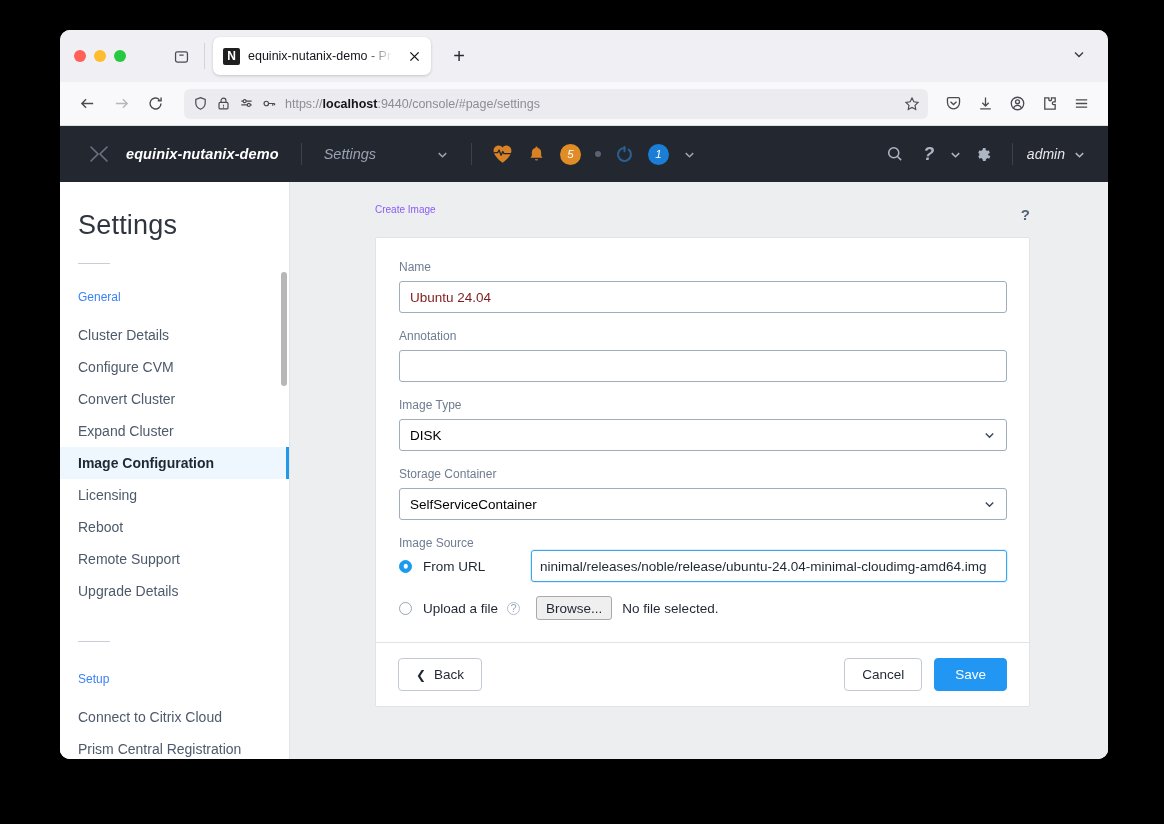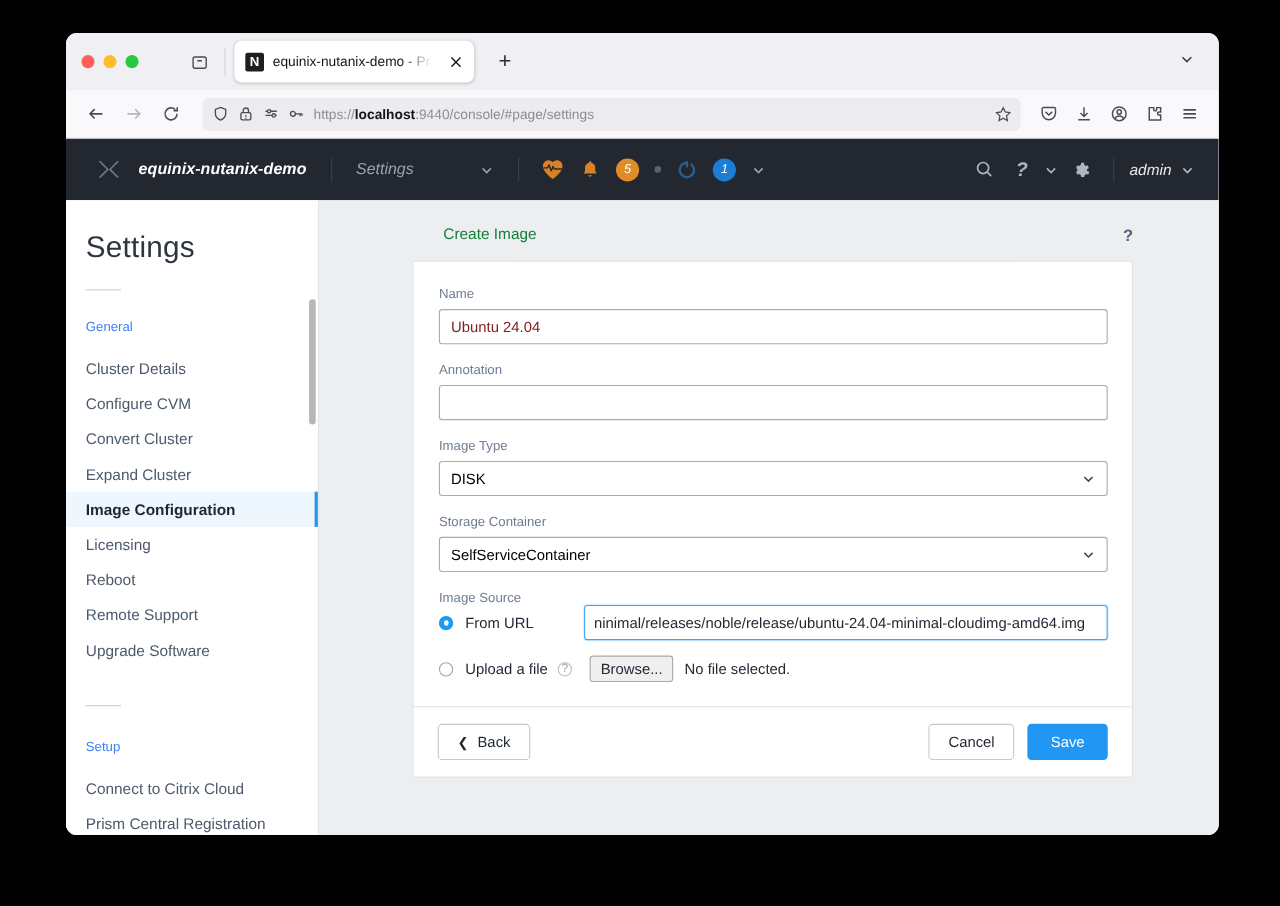--- a/index.html
+++ b/index.html
@@ -248,21 +248,21 @@
   .content {
     flex: 1 1 auto;
     overflow: hidden;
     padding: 22px 78px 0 85px;
   }
   .panel-head {
     display: flex; align-items: flex-start;
     margin-bottom: 14px;
   }
   .panel-title {
-    font-size: 14px; color: #15803d; margin-left: 28px;
+    font-size: 10px; color: #8b5cf6;
   }
   .panel-help {
     margin-left: auto;
     color: #55647a; font-size: 15px; font-weight: bold;
     margin-top: 2px;
   }
 
   .card {
     background: #fff;
     border: 1px solid #e0e3e7;
@@ -612,21 +612,21 @@
             <div class="sb-item">
                 <span>Licensing</span>
               </div>
             <div class="sb-item">
                 <span>Reboot</span>
               </div>
             <div class="sb-item">
                 <span>Remote Support</span>
               </div>
             <div class="sb-item">
-                <span>Upgrade Software</span>
+                <span>Upgrade Details</span>
               </div>
           </div>
 
           <div class="sb-rule2"></div>
 
           <div class="sb-group">Setup</div>
           <div class="sb-list">
             <div class="sb-item">
                 <span>Connect to Citrix Cloud</span>
               </div>

